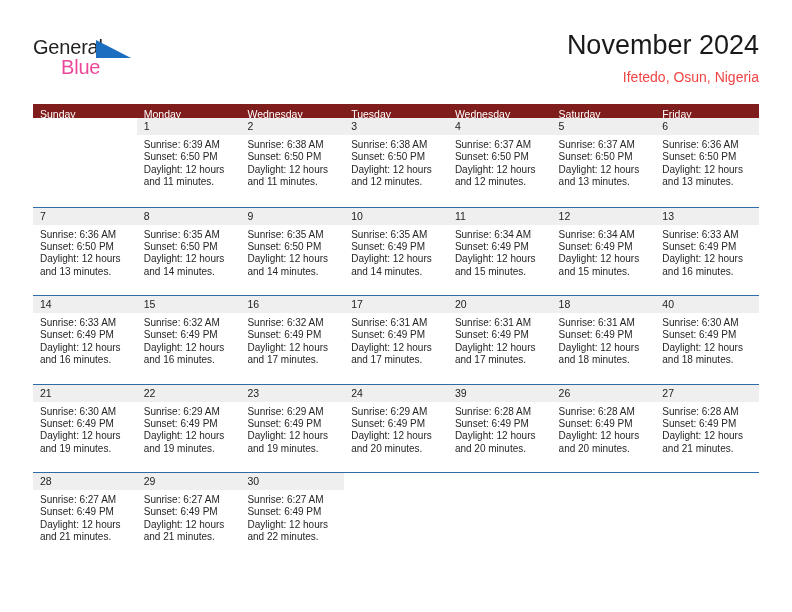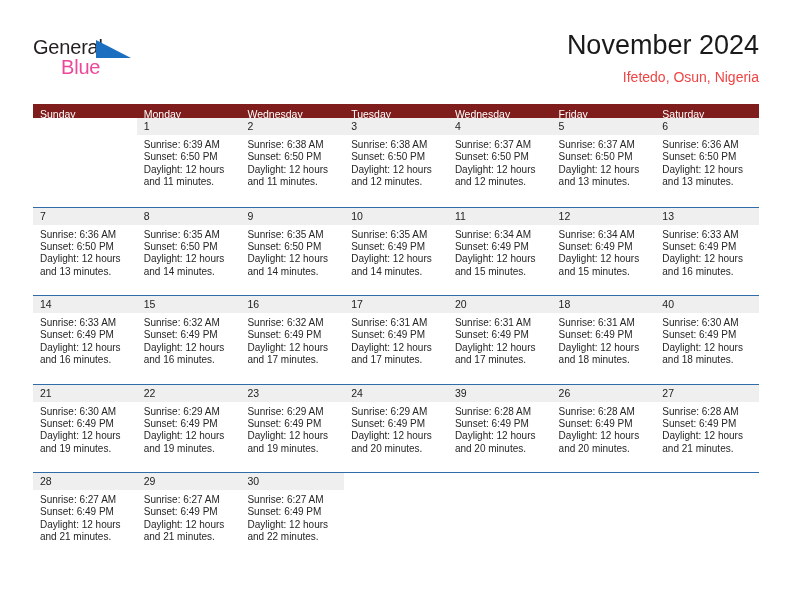--- a/index.html
+++ b/index.html
@@ -164,22 +164,22 @@
 
   </div>
 
   <div class="calendar">
     <div class="dow-row">
       <div class="dow">Sunday</div>
       <div class="dow">Monday</div>
       <div class="dow">Wednesday</div>
       <div class="dow">Tuesday</div>
       <div class="dow">Wednesday</div>
+      <div class="dow">Saturday</div>
       <div class="dow">Friday</div>
-      <div class="dow">Saturday</div>
     </div>
     <div id="weeks-container">
         <div class="week">
           <div class="cell blank">
             <div class="daynum-bar" style="background: rgb(255, 255, 255);"></div>
           </div>
           <div class="cell">
             <div class="daynum-bar">1</div>
             <div class="details">
               <div>Sunrise: 6:39 AM</div>

